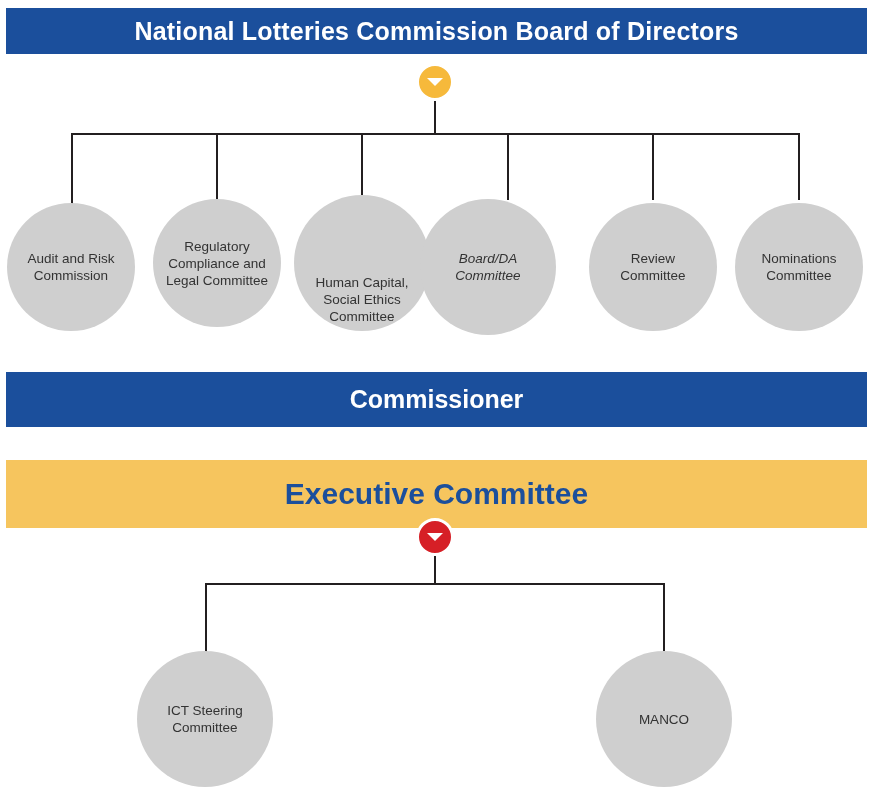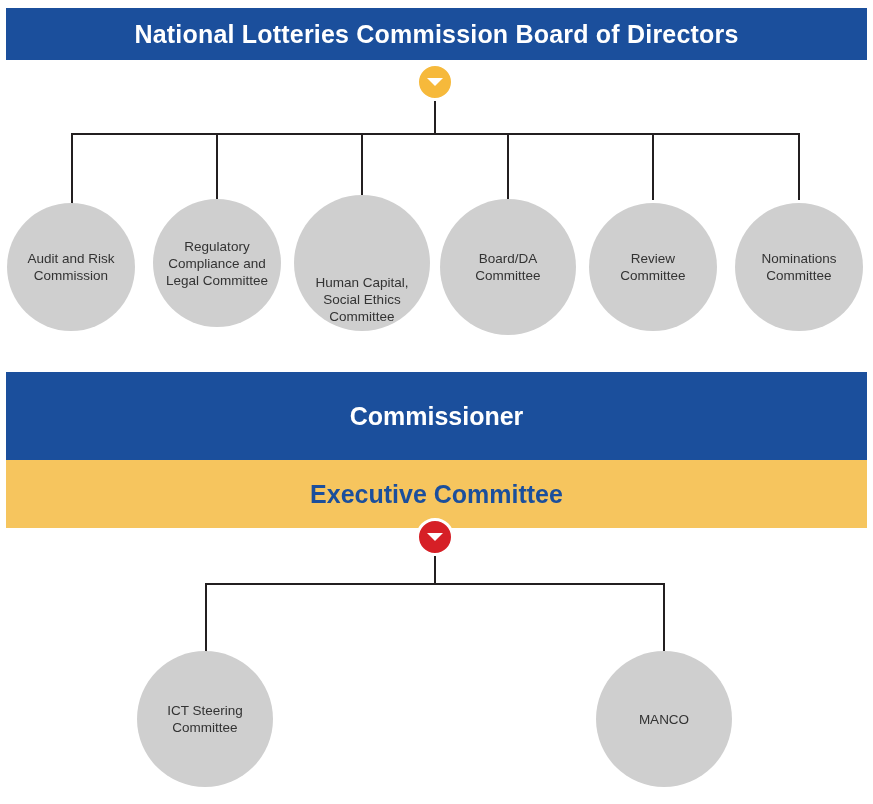--- a/index.html
+++ b/index.html
@@ -25,45 +25,45 @@
     display: flex;
     align-items: center;
     justify-content: center;
     box-sizing: border-box;
     text-align: center;
   }
   .bar-board {
     left: 6px;
     top: 8px;
     width: 861px;
-    height: 52px;
+    height: 46px;
     background: #1b4f9c;
     color: #ffffff;
     font-size: 25px;
     font-weight: bold;
     letter-spacing: 0.2px;
   }
   .bar-commissioner {
     left: 6px;
     top: 372px;
     width: 861px;
-    height: 88px;
+    height: 55px;
     background: #1b4f9c;
     color: #ffffff;
     font-size: 25px;
     font-weight: bold;
   }
   .bar-exco {
     left: 6px;
     top: 460px;
     width: 861px;
     height: 68px;
     background: #f6c55e;
     color: #1b4f9c;
-    font-size: 25px;
+    font-size: 30px;
     font-weight: bold;
   }
 
   
   .badge {
     position: absolute;
     width: 38px;
     height: 38px;
     border-radius: 50%;
     border: 3px solid #ffffff;
@@ -141,21 +141,21 @@
   </div>
 
   <div class="node node-small" style="left:153px; top:199px;">
     <span class="node-label">Regulatory Compliance and Legal Committee</span>
   </div>
 
   <div class="node node-big" style="left:294px; top:195px;align-items:flex-end;">
     <span class="node-label">Human Capital, Social Ethics Committee</span>
   </div>
 
-  <div class="node node-big" style="left:440px; top:199px;">
+  <div class="node node-big" style="left:420px; top:199px;font-style:italic;">
     <span class="node-label">Board/DA Committee</span>
   </div>
 
   <div class="node node-small" style="left:735px; top:203px;">
     <span class="node-label">Nominations Committee</span>
   </div>
 
   <div class="node node-small" style="left:589px; top:203px;">
     <span class="node-label">Review Committee</span>
   </div>

